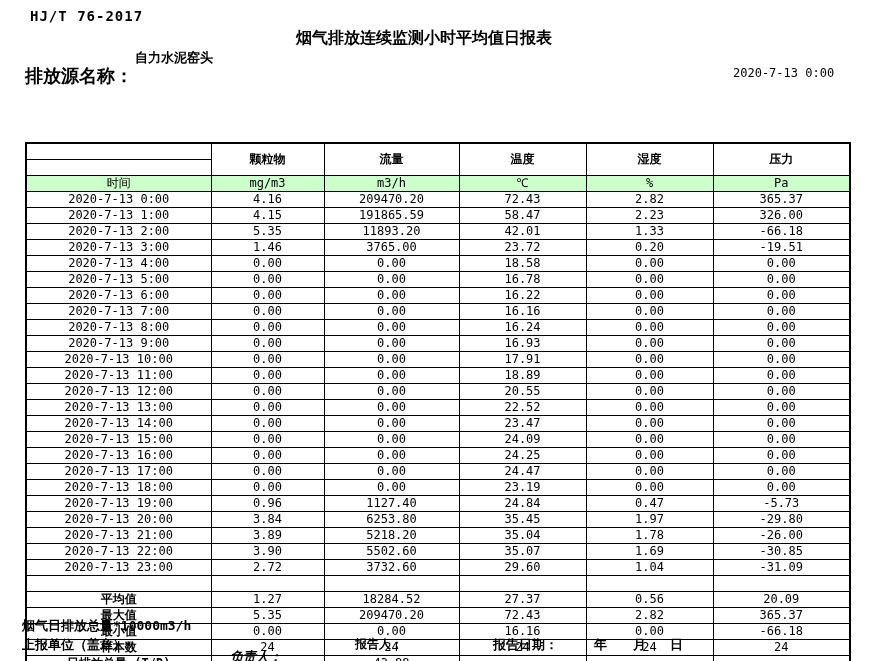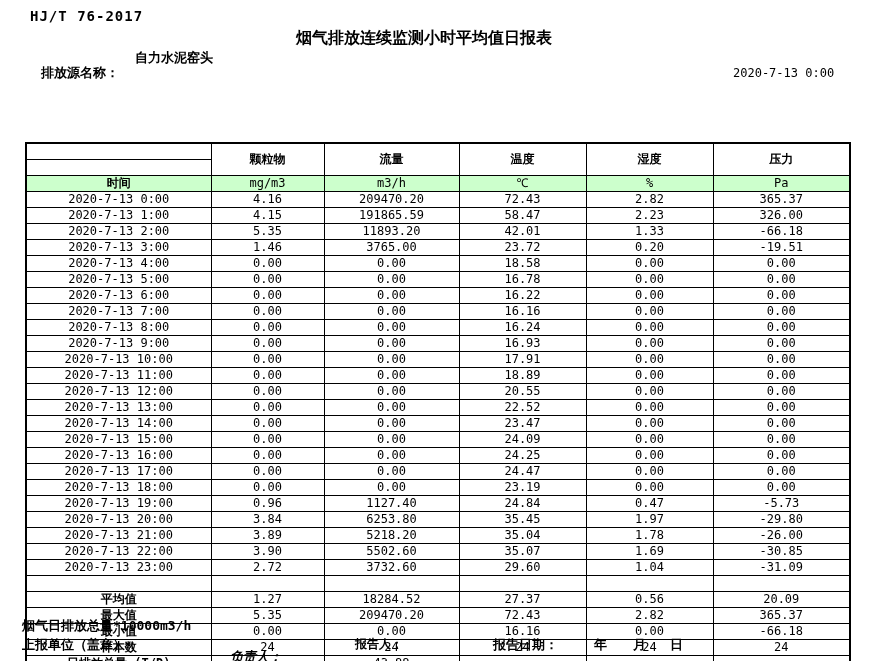--- a/index.html
+++ b/index.html
@@ -5,21 +5,21 @@
   html,body{margin:0;padding:0;background:#fff;color:#000;}
   body{
     width:876px;height:661px;position:relative;overflow:hidden;
     font-family:"DejaVu Sans Mono","Liberation Mono",monospace;
     font-size:12px;
   }
   .abs{position:absolute;white-space:nowrap;}
   .b{font-weight:bold;}
   #std-code{left:30px;top:8px;font-size:14px;letter-spacing:1px;}
   #title{left:0;top:28px;width:848px;text-align:center;font-size:16px;}
-  #source-label{left:25px;top:64px;font-size:13px;margin-left:16px;}
+  #source-label{left:25px;top:64px;font-size:18px;}
   #source-name{left:135px;top:49px;font-size:13px;}
   #report-datetime{left:733px;top:66px;font-size:12px;}
 
   #report-table{
     position:absolute;left:25px;top:117px;
     border-collapse:collapse;table-layout:fixed;
     border:2px solid #000;
     margin-top:25px;
   }
   #report-table td{
@@ -27,21 +27,21 @@
     text-align:center;vertical-align:middle;
     padding:0;overflow:hidden;white-space:nowrap;
     font-size:12px;height:15px;line-height:15px;
   }
   tr.hdr-a td, tr.hdr-b td{height:13px;line-height:13px;}
   tr.hdr-a td.pollutant{height:26px;line-height:26px;font-weight:bold;font-size:12px;}
   tr.unit-row td{
     background:#ccffcc;height:16px;line-height:16px;font-size:11px;
     border-top:2px solid #000;border-bottom:2px solid #000;
   }
-  tr.unit-row td.time-hdr{font-size:13px;font-weight:bold;}
+  tr.unit-row td.time-hdr{font-size:13px;font-weight:normal;}
   tr.spacer-row td{height:14px;line-height:14px;}
   tr.summary-row td{height:14px;line-height:14px;}
   tr.summary-row td.s-label{font-weight:bold;}
 
   #footer-note{left:22px;top:617px;font-size:13px;}
   #report-unit-label{left:22px;top:636px;font-size:13px;}
   #responsible-label{left:230px;top:648px;font-size:13px;font-style:italic;}
   #reporter-label{left:355px;top:636px;font-size:12px;}
   #report-date-label{left:493px;top:636px;font-size:13px;}
   #year-label{left:594px;top:636px;font-size:13px;}

